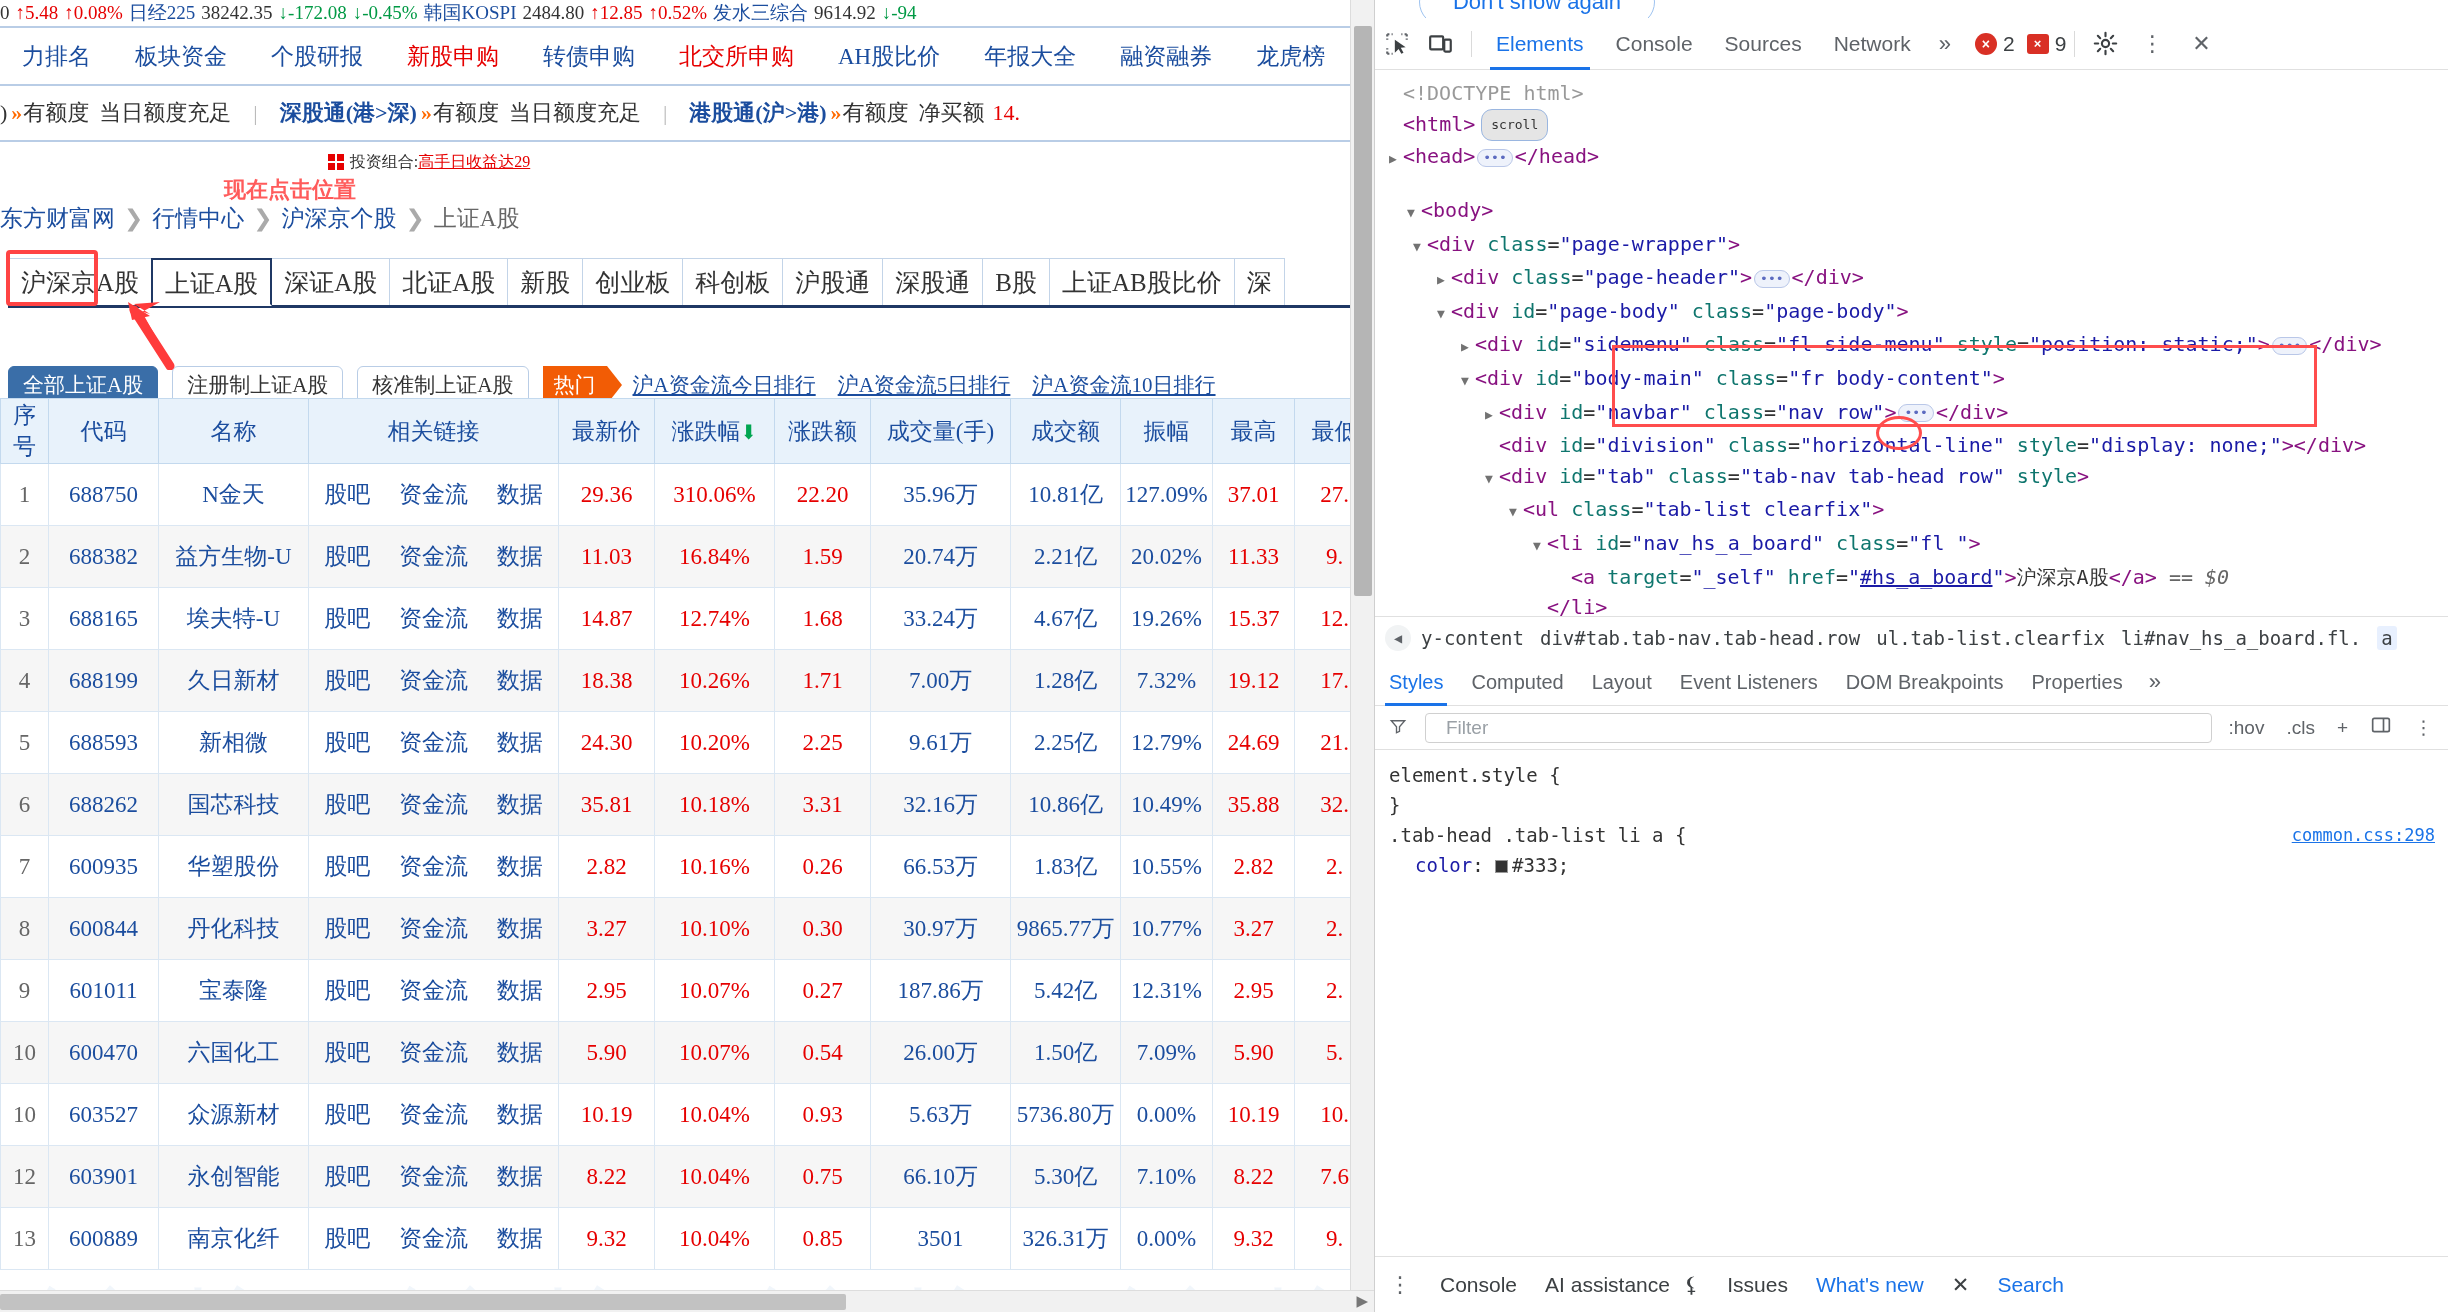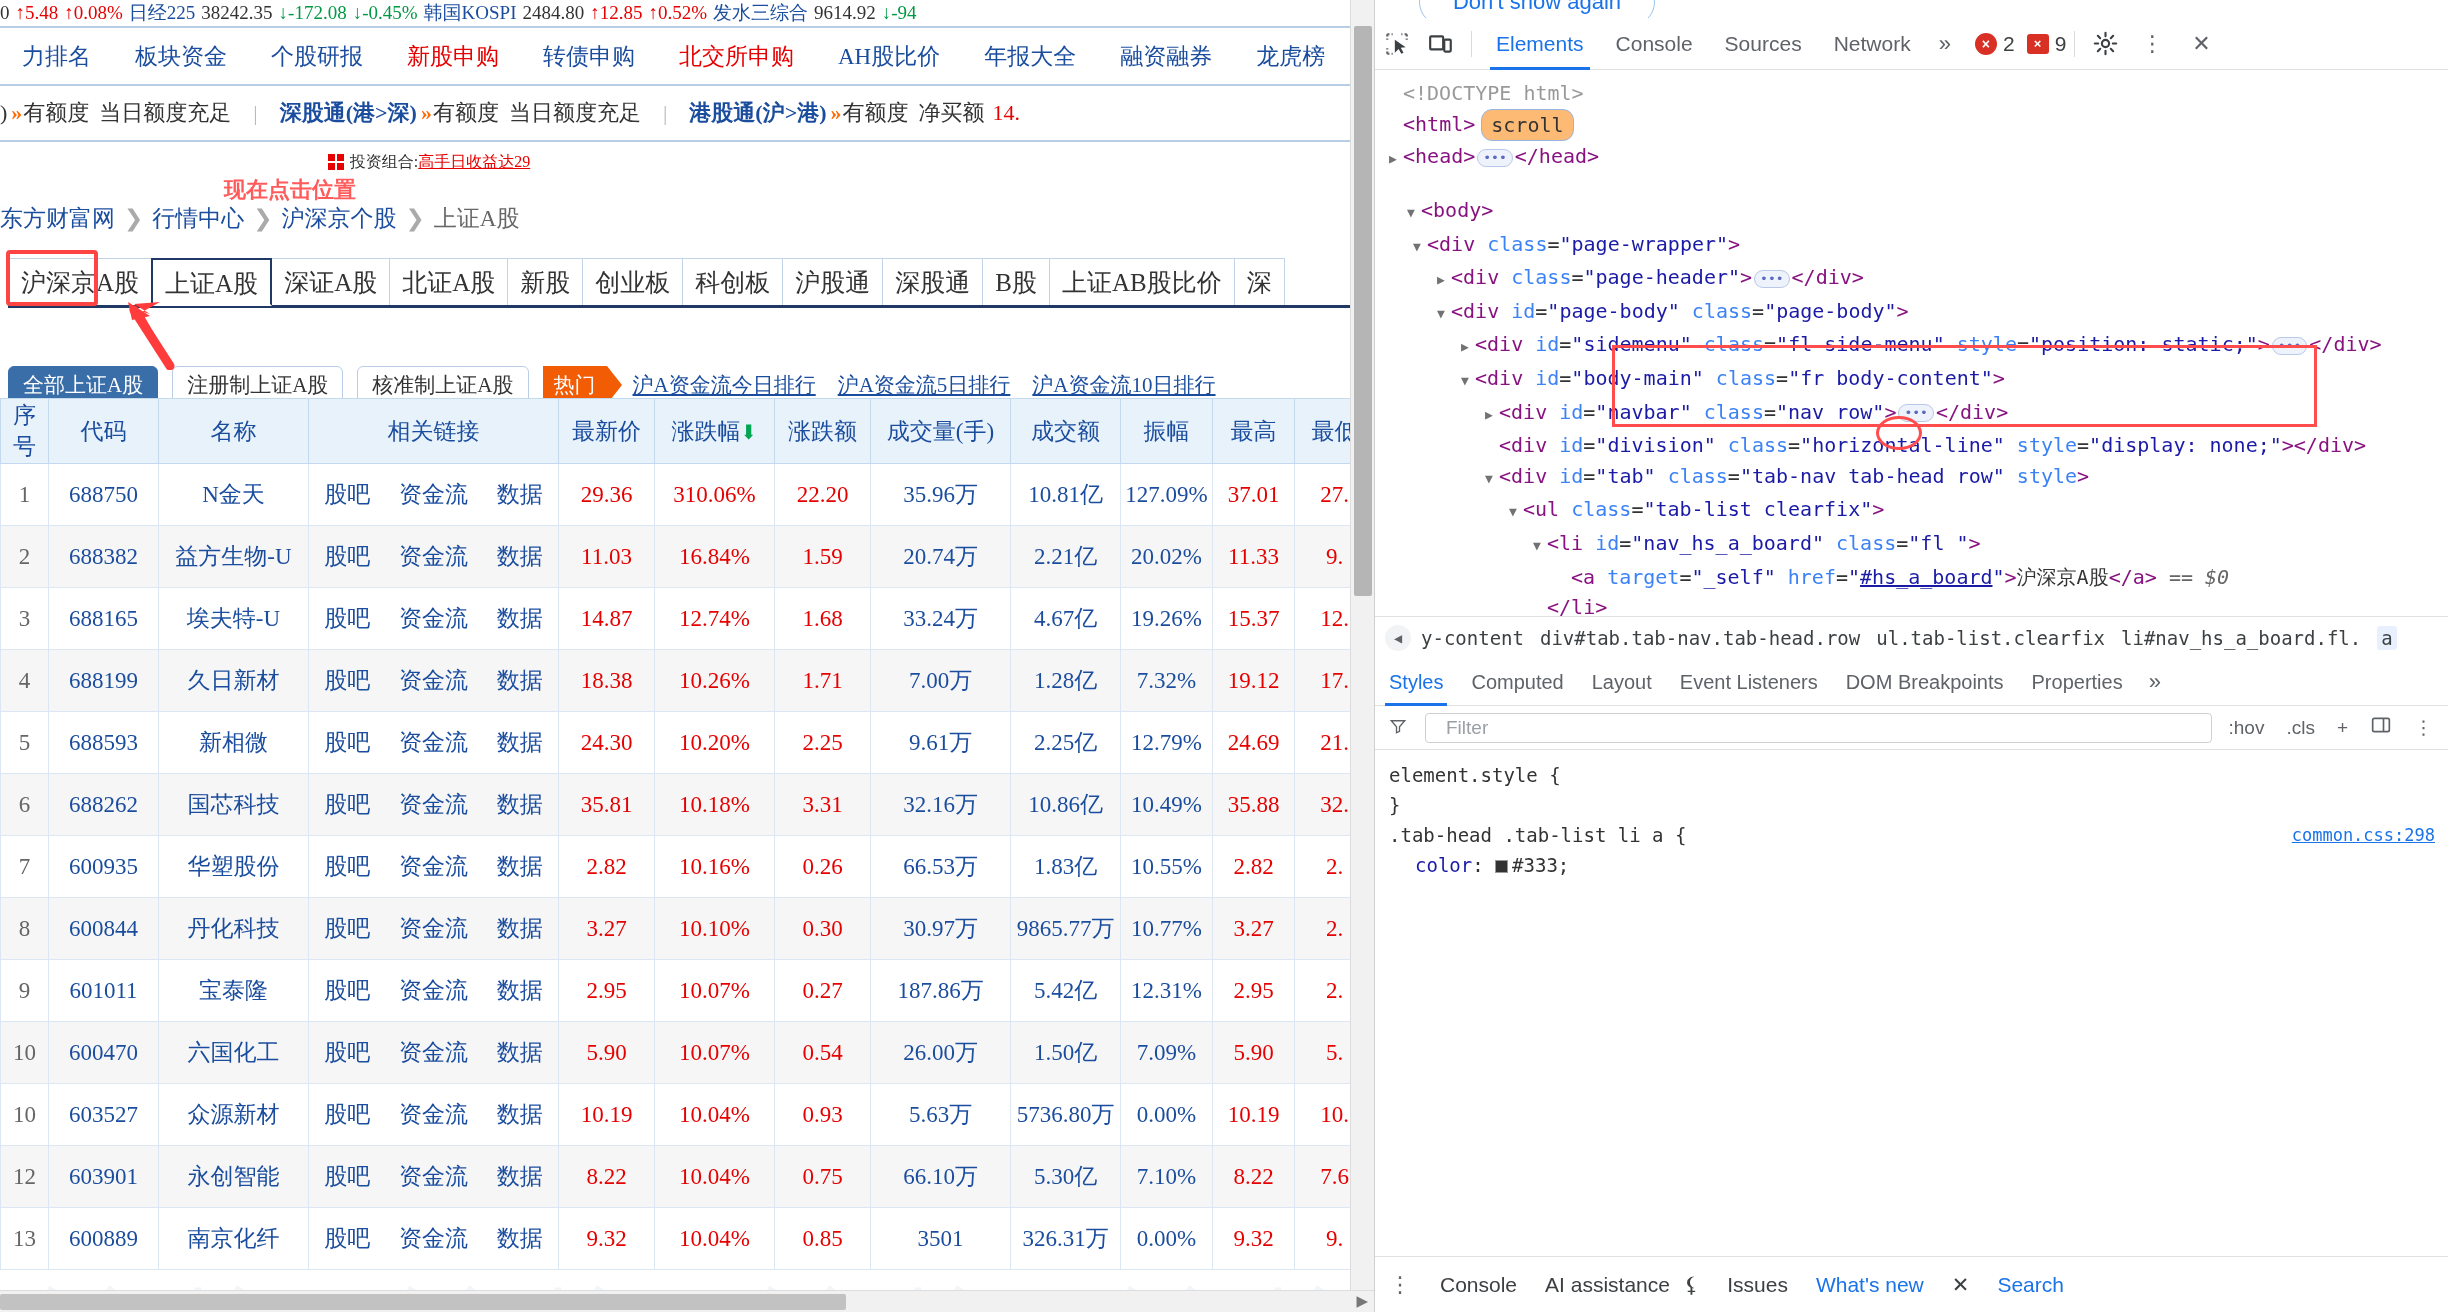--- a/index.html
+++ b/index.html
@@ -167,32 +167,32 @@
              display:flex; align-items:center; justify-content:center; font-weight:bold;}
   .warn-sq { width:22px; height:20px; border-radius:3px; background:#d93025; color:#fff; font-size:13px;
              display:flex; align-items:center; justify-content:center; font-weight:bold;}
 
   .dom {
     position:absolute; left:0; top:70px; width:1074px; height:546px; overflow:hidden;
     font-size:20px; line-height:30.6px; color:#333; padding-top:8px;
   }
   .dom .ln { white-space:nowrap; padding-left:14px; }
   .tagname { color:#881280; }
-  .attrname { color:#3b82f6; }
+  .attrname { color:#0f766e; }
   .attrval { color:#1a1aa6; }
   .punct { color:#881280; }
   .txtnode { color:#333; }
   .doctype { color:#999; }
   .ellipsis {
     display:inline-block; background:#eef2fb; border:1px solid #b9c7e8; border-radius:9px;
     padding:0 5px; font-size:13px; color:#5c6bc0; line-height:16px; vertical-align:middle; margin:0 2px;
   }
   .scrollbadge {
     display:inline-block; border:1px solid #9ab6e0; border-radius:11px; padding:0 9px;
-    font-size:20px; color:#333; background:#fdba74; vertical-align:middle; margin-left:6px;
+    font-size:13px; color:#333; background:#e5e5e5; vertical-align:middle; margin-left:6px;
   }
   .tri { display:inline-block; width:14px; color:#727272; font-size:13px; }
   .lnk-href { color:#1a1aa6; text-decoration:underline; }
   .dollar0 { color:#666; font-style:italic; }
 
   .dom-highlight {
     position:absolute; left:1612px; top:345px; width:705px; height:82px;
     border:3px solid #ff4d4d; z-index:5; pointer-events:none;
   }
   .cur-ellipse {

